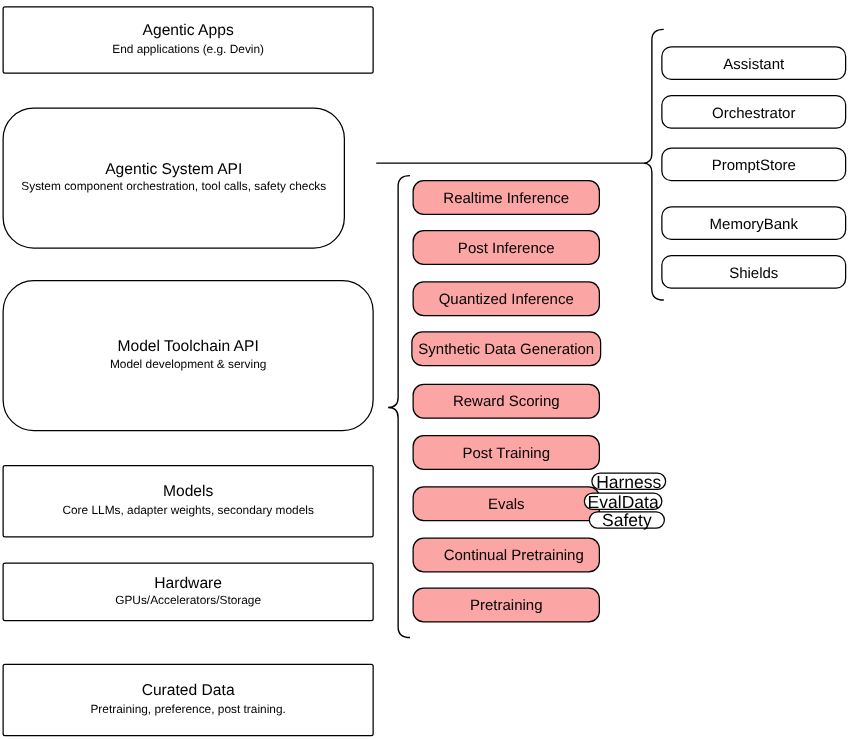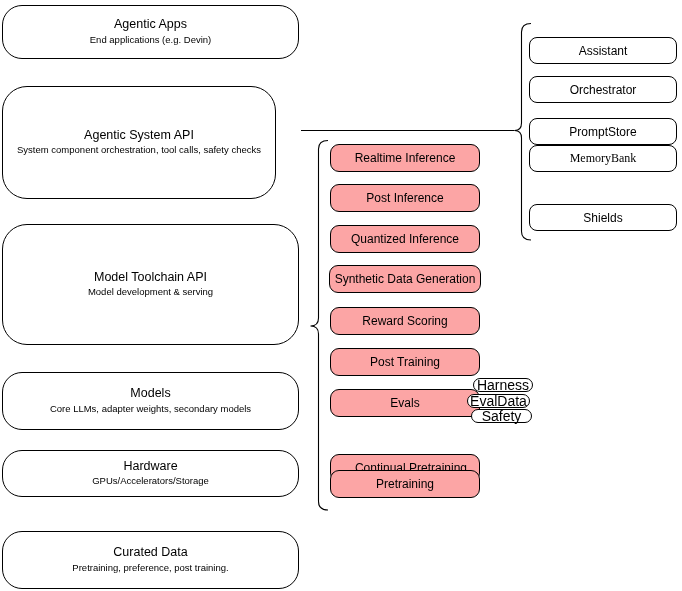--- a/index.html
+++ b/index.html
@@ -39,21 +39,21 @@
     font-size: 12.5px;
     line-height: 1.25;
     white-space: nowrap;
   }
   .node .subtitle {
     font-size: 9.5px;
     line-height: 1.45;
     white-space: nowrap;
   }
   .big-round { border-radius: 25px; }
-  .small-round { border-radius: 20px; }
+  .small-round { border-radius: 2px; }
   .mid-node {
     position: absolute;
     box-sizing: border-box;
     left: 330px;
     width: 150px;
     height: 28px;
     background: #fca5a5;
     border: 1px solid #000000;
     border-radius: 9px;
     display: flex;
@@ -136,26 +136,26 @@
     <span class="subtitle">Pretraining, preference, post training.</span>
   </div>
 
   <div class="mid-node" style="top:144px;">Realtime Inference</div>
   <div class="mid-node" style="top:184px;">Post Inference</div>
   <div class="mid-node" style="top:225px;">Quantized Inference</div>
   <div class="mid-node" style="top:265px; left:329px; width:152px;">Synthetic Data Generation</div>
   <div class="mid-node" style="top:307px;">Reward Scoring</div>
   <div class="mid-node" style="top:348px;">Post Training</div>
   <div class="mid-node" style="top:389px;">Evals</div>
-  <div class="mid-node" style="top:454px;padding-left:12px;">Continual Pretraining</div>
+  <div class="mid-node" style="top:430px;padding-left:12px;">Continual Pretraining</div>
   <div class="mid-node" style="top:470px;">Pretraining</div>
 
   <div class="pill" style="left:473px; top:378px; width:60px;">Harness</div>
   <div class="pill" style="left:467px; top:394px; width:63px;">EvalData</div>
   <div class="pill" style="left:471px; top:409px; width:61px;">Safety</div>
 
   <div class="right-node" style="top:37px;">Assistant</div>
   <div class="right-node" style="top:76px;">Orchestrator</div>
   <div class="right-node" style="top:118px;">PromptStore</div>
-  <div class="right-node" style="top:145px;font-family:Liberation Serif, serif;">MemoryBank</div>
+  <div class="right-node" style="top:165px;">MemoryBank</div>
   <div class="right-node" style="top:204px;">Shields</div>
 
 </div>
 
 </body></html>

